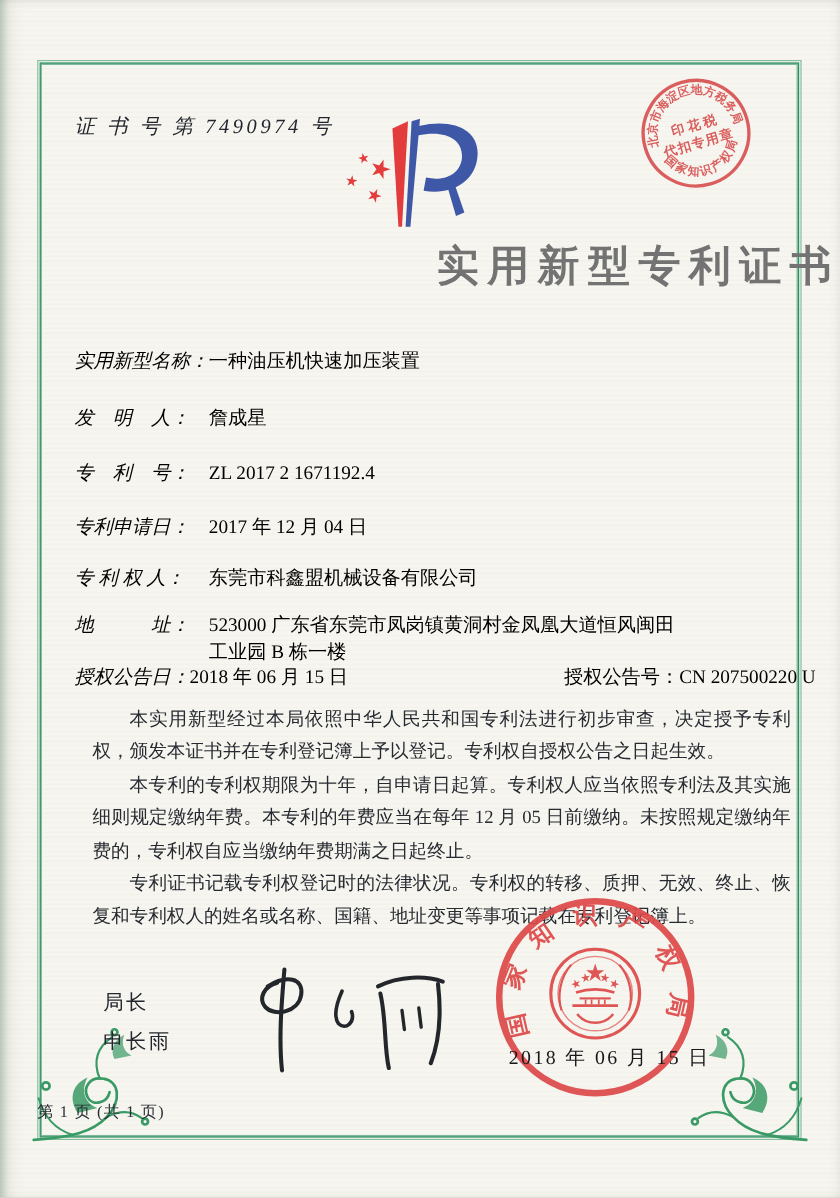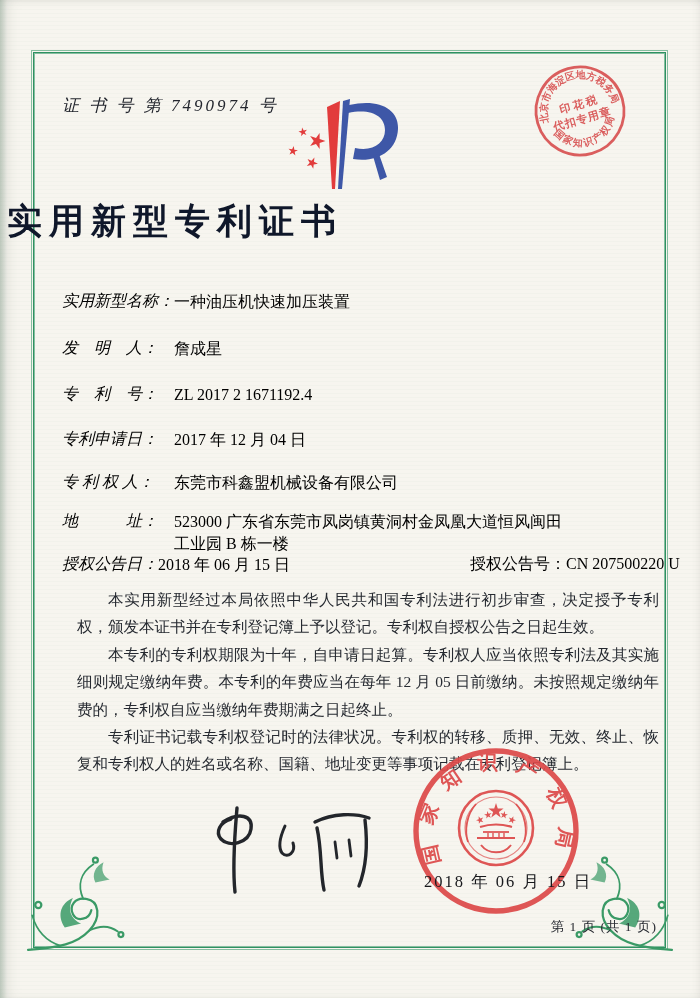--- a/index.html
+++ b/index.html
@@ -17,33 +17,33 @@
 
   
   .frame-outer { position:absolute; left:31px; top:50px; width:637px; height:900px; border:1px solid #86bda0; }
   .frame-mid   { position:absolute; inset:1px;  border:2px solid #2e9161; }
   .frame-inner { position:absolute; inset:2px;  border:1px solid #86bda0; }
 
   .abs { position:absolute; }
 
   .cert-no { left:62px; top:94px; font-size:17px; letter-spacing:3px; color:#23262e;font-style:italic; }
 
-  .title { left:0; right:0; top:198px; text-align:left; font-size:35px; letter-spacing:7px;
-           text-indent:7px; font-weight:600; color:#0f172a; }
+  .title { left:0; right:0; top:198px; text-align:right; font-size:35px; letter-spacing:7px;
+           text-indent:7px; font-weight:600; color:#737373; }
   .frow { position:absolute; left:62px; right:56px; display:flex; align-items:flex-start; }
   .frow .lbl { flex:0 0 112px; white-space:nowrap;font-style:italic; }
   .frow .val { white-space:pre-line; line-height:22px; }
   .auth-no { position:absolute; left:408px; top:0; white-space:nowrap;text-align:center; }
 
   .paras { left:62px; top:586px; width:582px; color:#262a31; font-size:15.5px; line-height:27.4px;margin-left:15px; }
   .paras p { text-indent:2em; text-align:justify; }
 
   .director { left:86px; top:820px; font-size:17px; color:#23262e; line-height:32px; letter-spacing:2px; }
 
-  .footer { left:31px; width:626px; top:918px; text-align:right; font-size:13.5px; color:#2a2d34; letter-spacing:1px; }
+  .footer { left:31px; width:626px; top:918px; text-align:left; font-size:13.5px; color:#2a2d34; letter-spacing:1px; }
 
   .seal-date { left:424px; top:871px; font-size:16.5px; color:#17181c; letter-spacing:2px; white-space:nowrap; }
 
   .tax-stamp { left:518px; top:49px; transform:rotate(-16deg); opacity:.92; }
 
   svg text { font-family:"Liberation Serif","DejaVu Serif",serif; }
 </style>
 </head>
 <body>
 
@@ -143,20 +143,24 @@
       <span>授权公告号：</span><span>CN 207500220 U</span>
     </span>
   </div>
 
   <div class="abs paras">
     <p>本实用新型经过本局依照中华人民共和国专利法进行初步审查，决定授予专利权，颁发本证书并在专利登记簿上予以登记。专利权自授权公告之日起生效。</p>
     <p>本专利的专利权期限为十年，自申请日起算。专利权人应当依照专利法及其实施细则规定缴纳年费。本专利的年费应当在每年 12 月 05 日前缴纳。未按照规定缴纳年费的，专利权自应当缴纳年费期满之日起终止。</p>
     <p>专利证书记载专利权登记时的法律状况。专利权的转移、质押、无效、终止、恢复和专利权人的姓名或名称、国籍、地址变更等事项记载在专利登记簿上。</p>
   </div>
 
+  <div class="abs director">
+    <div>局长</div>
+    <div>申长雨</div>
+  </div>
 
   <svg class="abs" style="left:193px; top:802px" width="200" height="95" viewBox="0 0 200 95" fill="none" stroke="#23262b" stroke-width="3.4" stroke-linecap="round">
     <path d="M30,20 C46,10 60,13 58,27 C56,41 36,46 28,37 C22,30 27,20 38,17"></path>
     <path d="M44,6 C42,30 39,62 42,90"></path>
     <path d="M92,24 C87,35 85,45 89,51 C95,57 103,50 100,41" stroke-width="3"></path>
     <path d="M122,20 C140,11 162,11 176,16"></path>
     <path d="M124,26 C129,48 127,70 131,88"></path>
     <path d="M172,18 C175,44 173,66 166,84"></path>
     <path d="M142,40 L144,56" stroke-width="2.8"></path>
     <path d="M156,38 L158,54" stroke-width="2.8"></path>

